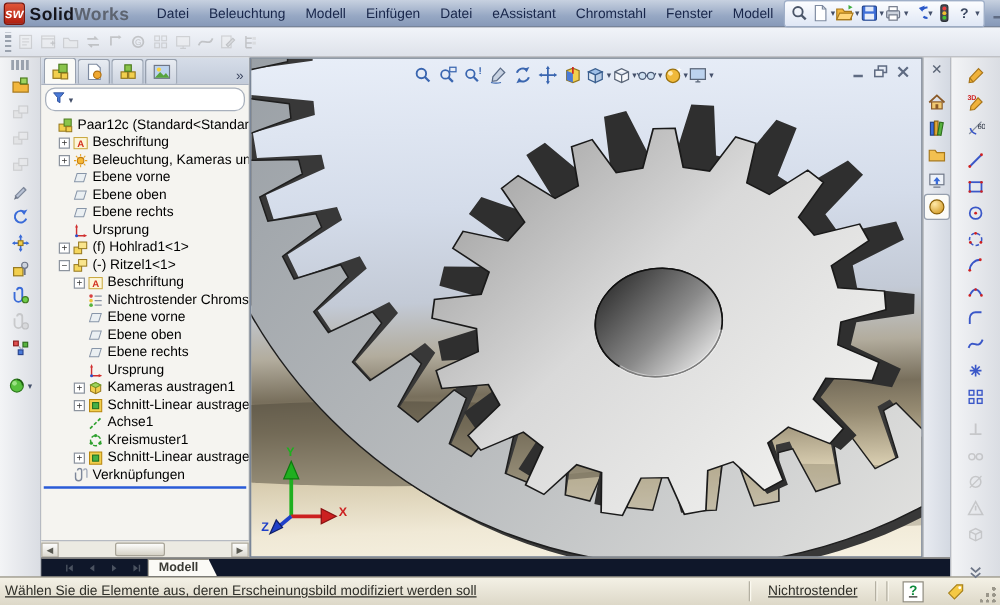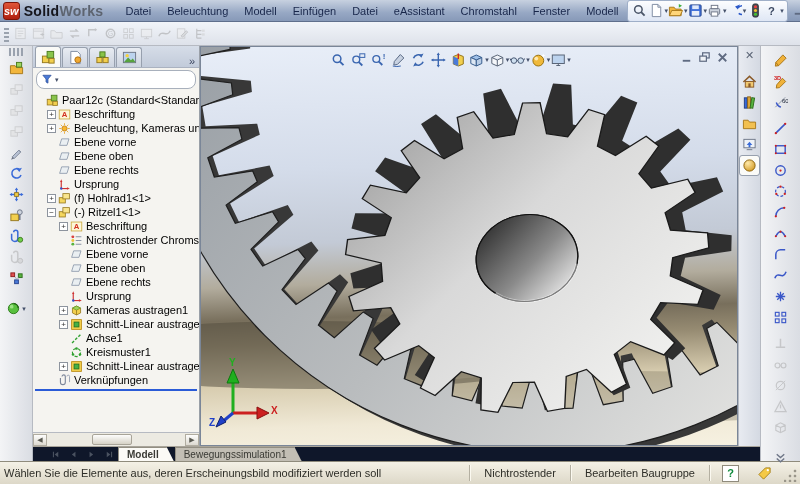--- a/index.html
+++ b/index.html
@@ -102,21 +102,21 @@
   #tabnav{display:flex;align-items:center;}
   #tabnav .tbtn{width:15px;height:13px;}
   #tabnav .tbtn svg{width:11px;height:11px;}
   .btab{display:flex;align-items:center;padding:0 14px 0 8px;font-size:10px;color:#3a3a34;
     background:#c2beb4;border:1px solid #928e82;border-bottom:none;margin-right:1px;
     clip-path:polygon(0 0,calc(100% - 7px) 0,100% 100%,0 100%);}
   .btab.act{background:#fbfaf6;font-weight:bold;}
 
   
   #statusbar{height:23px;background:linear-gradient(#f4f1e6,#ddd8c8);border-top:1px solid #8f8b7c;
-    display:flex;align-items:center;box-sizing:border-box;color:#2e2e28;}
+    display:flex;align-items:center;box-sizing:border-box;color:#2e2e28;text-decoration:underline;}
   #statusmsg{padding-left:4px;flex:1;white-space:nowrap;overflow:hidden;}
   .ssep{width:1px;height:16px;background:#b4b0a2;box-shadow:1px 0 0 #fbf9f0;margin:0 4px;}
   .sfield{padding:0 10px;white-space:nowrap;}
   #helpbadge{width:15px;height:15px;background:#fff;border:1px solid #8f8b7c;color:#0d8a3a;
     font-weight:bold;font-size:11px;display:flex;align-items:center;justify-content:center;margin:0 18px 0 8px;}
   #tagicon svg{width:15px;height:15px;display:block;}
   #grip{width:14px;height:14px;margin:4px 2px 0 12px;
     background:
       radial-gradient(circle at 11px 3px,#9a968a 1.5px,transparent 1.6px),
       radial-gradient(circle at 11px 8px,#9a968a 1.5px,transparent 1.6px),
@@ -869,23 +869,20 @@
             <svg viewBox="0 0 16 16">
               <path d="M11 4 v8" stroke="#4a5260" stroke-width="1.6"></path>
               <path d="M4 4 L9.2 8 L4 12 z" fill="#4a5260"></path>
             </svg>
           </div>
         </div>
       <div class="row">
           <div class="btab act">
             <span>Modell</span>
           </div>
-          <div class="btab">
-            <span>Bewegungssimulation1</span>
-          </div>
         </div>
     </div>
   </div>
 
   <div id="rightbar">
     <div class="handle"></div>
     <div class="col" style="align-items:center">
         <div class="tbtn">
           <svg viewBox="0 0 16 16">
             <path d="M10.5 2 L14 5.5 L6 13.5 L2.5 14 L3 10 z" fill="#f0b23a" stroke="#a8751a"></path>
@@ -1026,21 +1023,20 @@
         </div>
       </div>
   </div>
 </div>
 
 <div id="statusbar">
   <span id="statusmsg">Wählen Sie die Elemente aus, deren Erscheinungsbild modifiziert werden soll</span>
   <div class="ssep"></div>
   <span class="sfield">Nichtrostender</span>
   <div class="ssep"></div>
-  <span class="sfield">Bearbeiten Baugruppe</span>
   <div class="ssep"></div>
   <div id="helpbadge">?</div>
   <span id="tagicon">
       <svg viewBox="0 0 16 16">
         <path d="M2 9 L9 2 h5 v5 L7 14 Z" fill="#f5c944" stroke="#a8821c"></path>
         <circle cx="11.5" cy="4.5" r="1.2" fill="#fff"></circle>
       </svg>
     </span>
   <div id="grip"></div>
 </div>

